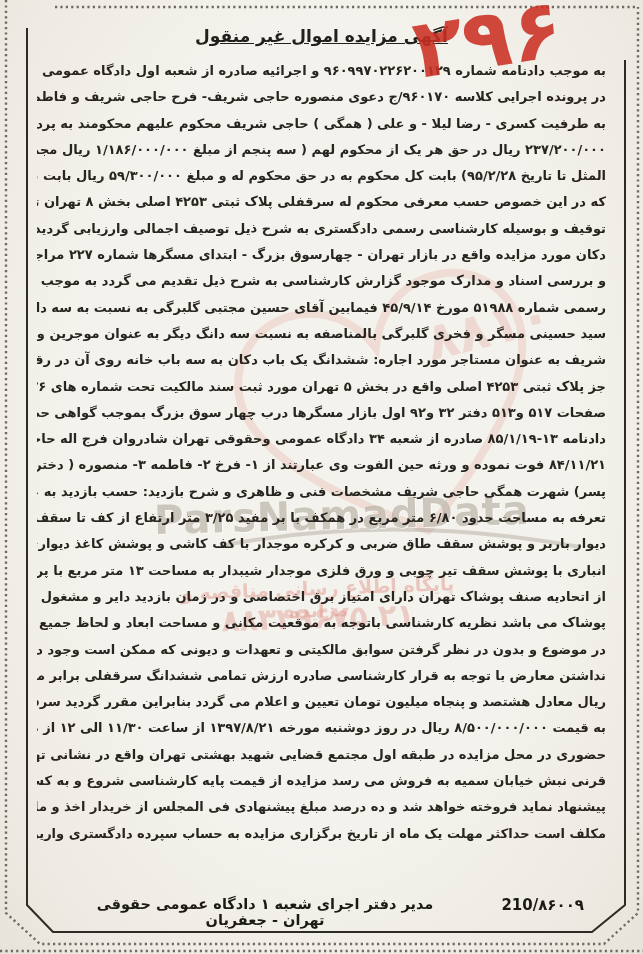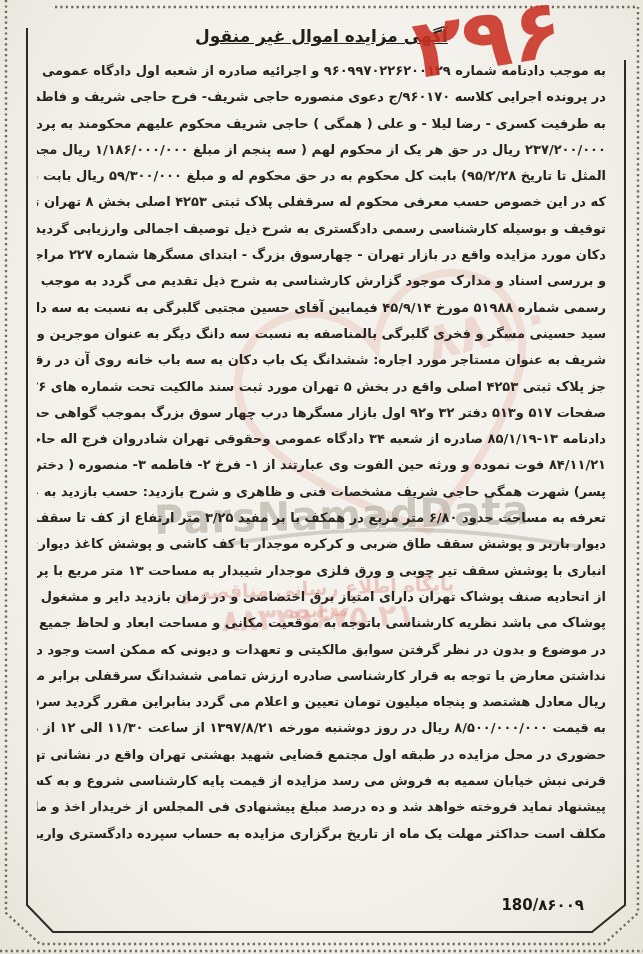--- a/index.html
+++ b/index.html
@@ -135,16 +135,17 @@
       <div class="line">نداشتن معارض با توجه به قرار کارشناسی صادره ارزش تمامی ششدانگ سرقفلی برابر مبلغ ۸/۵۰۰/۰۰۰/۰۰۰</div>
       <div class="line">ریال معادل هشتصد و پنجاه میلیون تومان تعیین و اعلام می گردد بنابراین مقرر گردید سرقفلی دکان فوق الذکر</div>
       <div class="line">به قیمت ۸/۵۰۰/۰۰۰/۰۰۰ ریال در روز دوشنبه مورخه ۱۳۹۷/۸/۲۱ از ساعت ۱۱/۳۰ الی ۱۲ از طریق مزایده</div>
       <div class="line">حضوری در محل مزایده در طبقه اول مجتمع قضایی شهید بهشتی تهران واقع در نشانی تهران خیابان سپهبد</div>
       <div class="line">قرنی نبش خیابان سمیه به فروش می رسد مزایده از قیمت پایه کارشناسی شروع و به کسی که بالاترین قیمت را</div>
       <div class="line">پیشنهاد نماید فروخته خواهد شد و ده درصد مبلغ پیشنهادی فی المجلس از خریدار اخذ و مابقی ثمن را خریدار</div>
       <div class="line">مکلف است حداکثر مهلت یک ماه از تاریخ برگزاری مزایده به حساب سپرده دادگستری واریز و قبض آن را به این</div>
     </div>
 
   <div class="notice-footer">
-    <span class="ref">180/۸۶۰۰۹</span>
+    <span class="ref">210/۸۶۰۰۹</span>
+    <span class="sig">مدیر دفتر اجرای شعبه ۱ دادگاه عمومی حقوقی تهران - جعفریان</span>
   </div>
 
 </div>
 
 </body></html>

